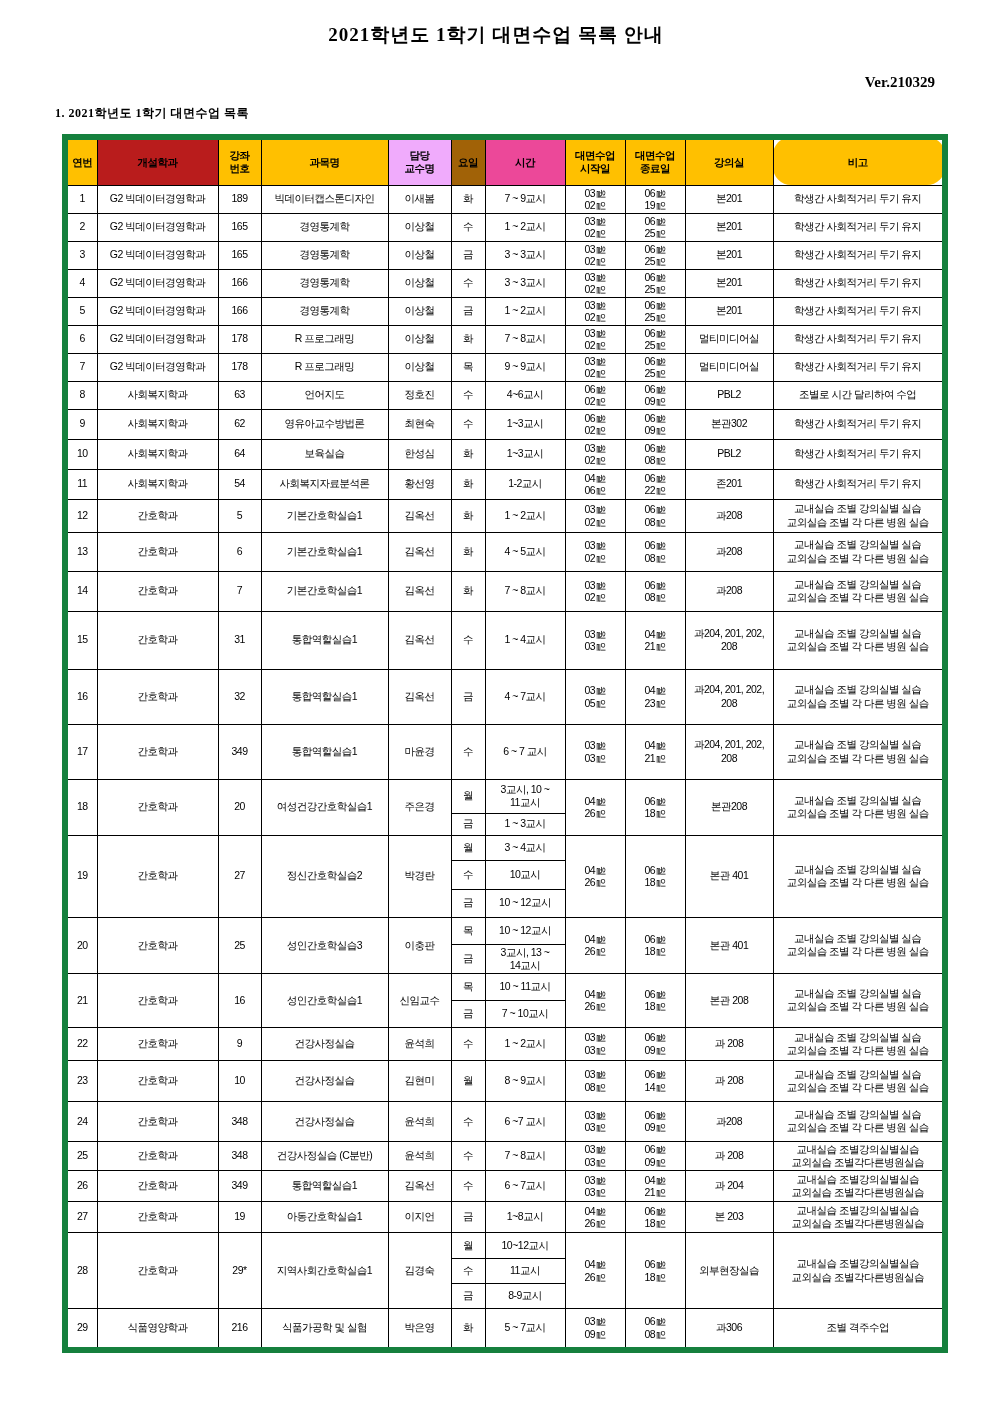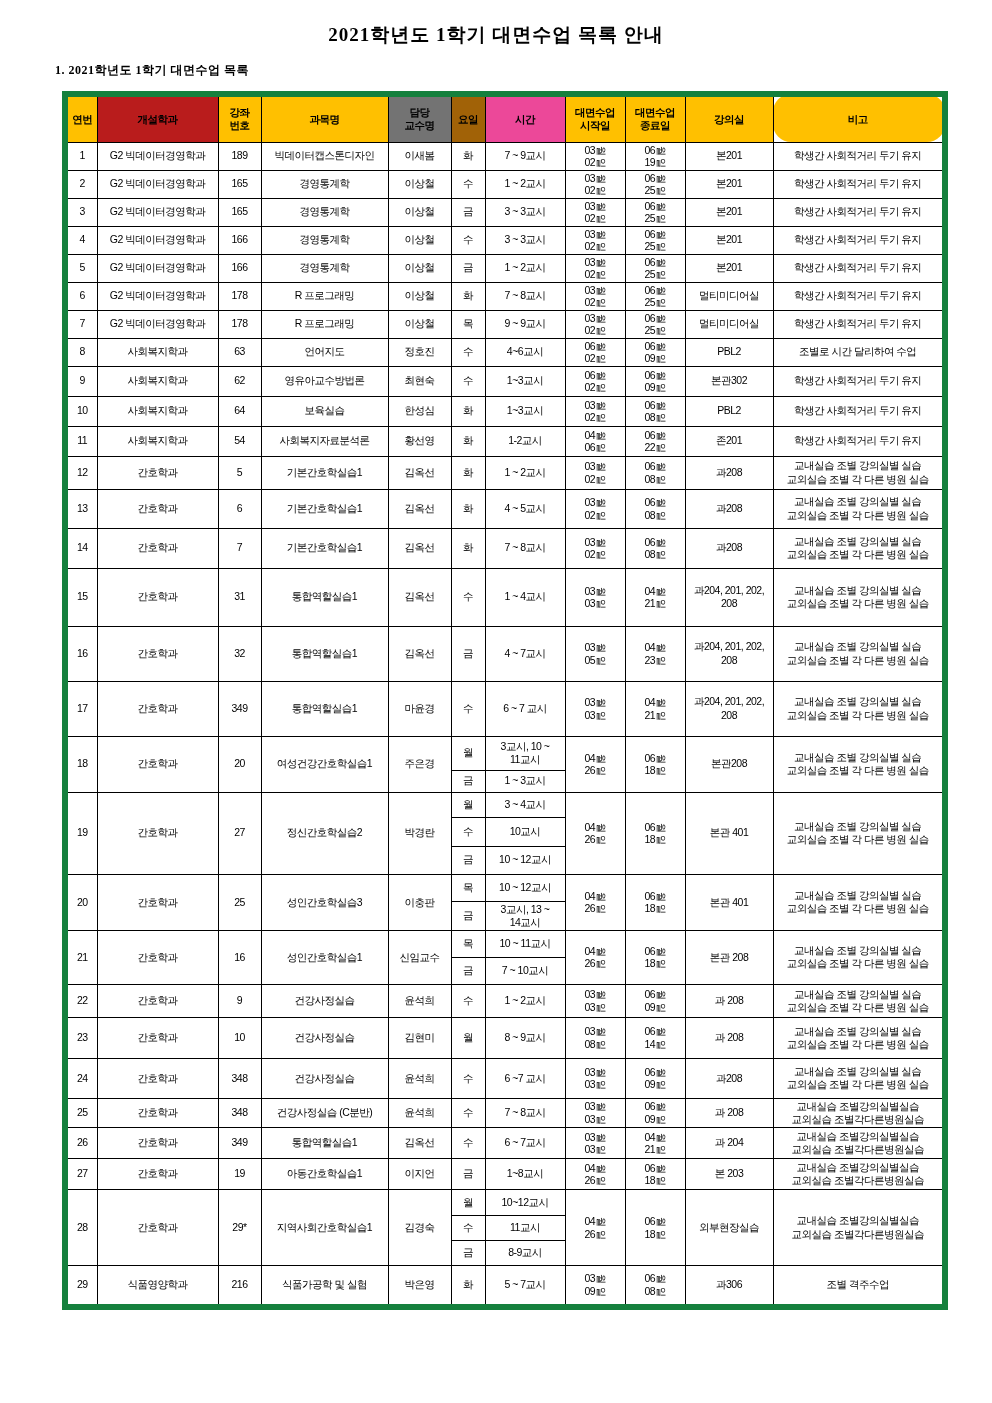--- a/index.html
+++ b/index.html
@@ -64,20 +64,21 @@
     transform: rotate(90deg);
     margin-left: 1px;
     font-size: 10px;
   }
 </style>
 </head>
 <body>
 
 <div>
   <h1 class="title">2021학년도 1학기 대면수업 목록 안내</h1>
+  <div class="version">Ver.210329</div>
   <div class="section">1. 2021학년도 1학기 대면수업 목록</div>
 
   <table class="course-table">
     <colgroup>
         <col style="width: 32px;">
         <col style="width: 121px;">
         <col style="width: 43px;">
         <col style="width: 127px;">
         <col style="width: 63px;">
         <col style="width: 34px;">
@@ -87,21 +88,21 @@
         <col style="width: 88px;">
         <col style="width: 172px;">
       </colgroup>
     <thead>
         <tr>
           <th style="background: rgb(255, 192, 0);">연번</th>
           <th style="background: #b91c1c;">개설학과</th>
           <th style="background: rgb(255, 192, 0);">강좌
 번호</th>
           <th style="background: rgb(255, 192, 0);">과목명</th>
-          <th style="background: #737373;">담당
+          <th style="background: #f0abfc;">담당
 교수명</th>
           <th style="background: #a16207;">요일</th>
           <th style="background: #ec4899;">시간</th>
           <th style="background: rgb(255, 192, 0);">대면수업
 시작일</th>
           <th style="background: rgb(255, 192, 0);">대면수업
 종료일</th>
           <th style="background: rgb(255, 192, 0); margin-left: 33px;">강의실</th>
           <th style="background: rgb(255, 192, 0); border-radius: 18px;">비고</th>
         </tr>

